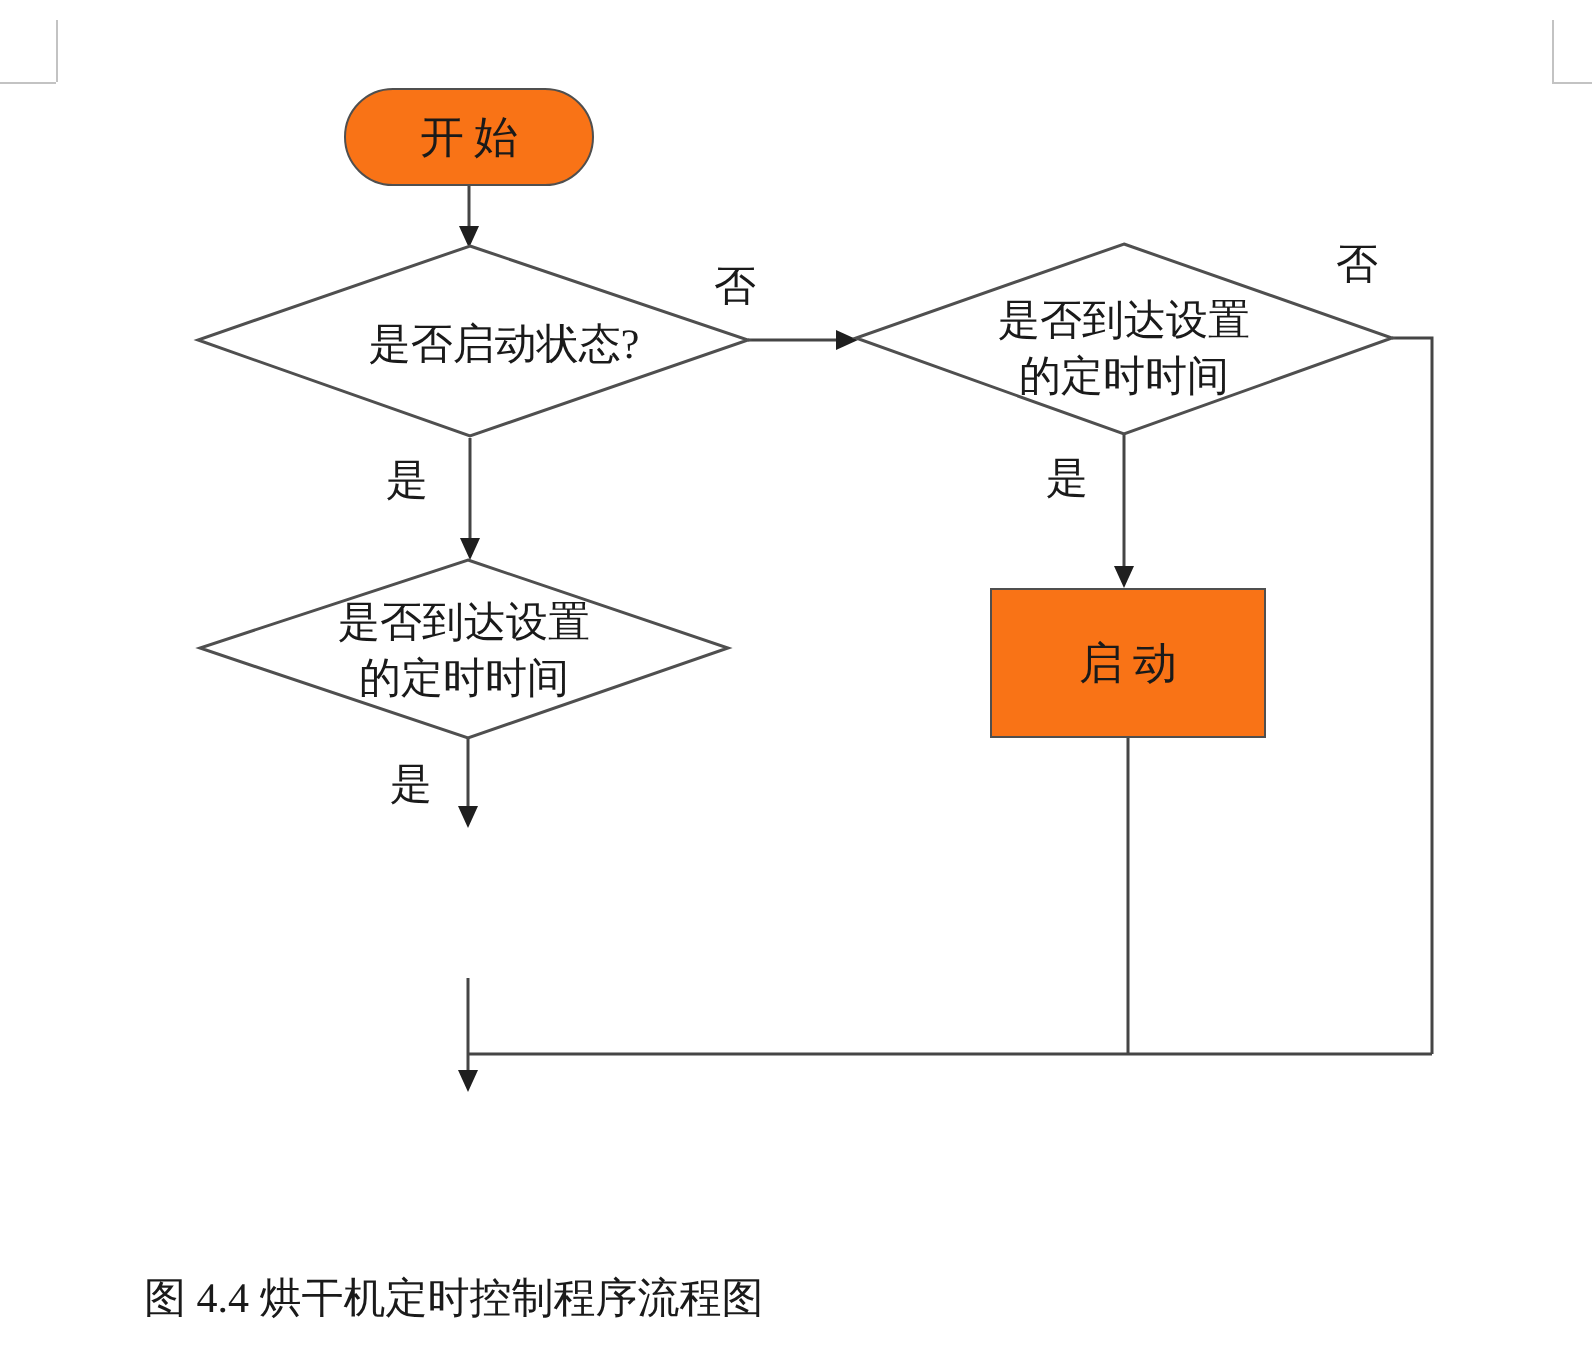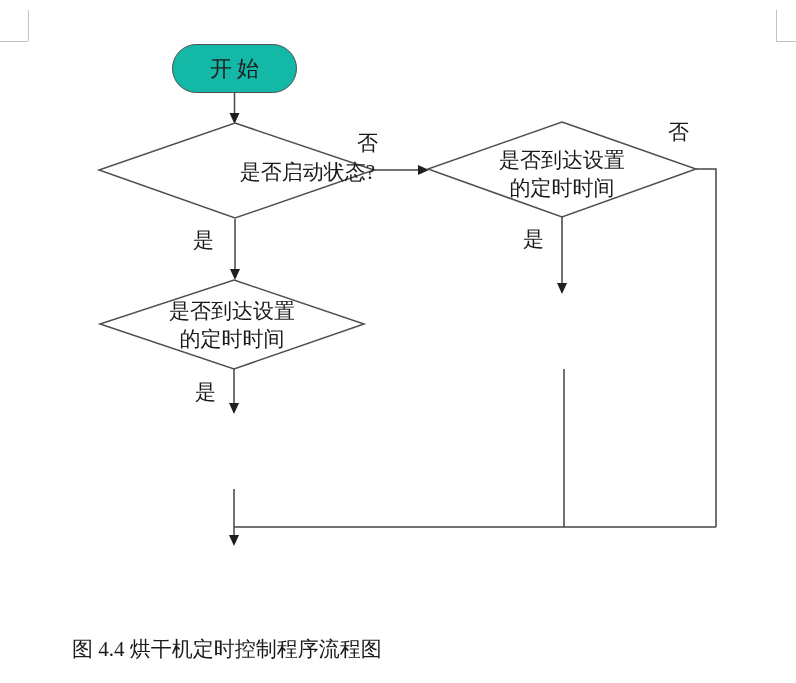--- a/index.html
+++ b/index.html
@@ -17,21 +17,21 @@
     overflow: hidden;
   }
   .layer-svg {
     position: absolute;
     left: 0;
     top: 0;
   }
   .node {
     position: absolute;
     box-sizing: border-box;
-    background: #14b8a6;
+    background: #f97316;
     border: 1.5px solid #4f4f4f;
     display: flex;
     align-items: center;
     justify-content: center;
     font-size: 22px;
     letter-spacing: 5px;
     text-indent: 5px;
     line-height: 1;
   }
   .terminator { border-radius: 25px; }
@@ -40,21 +40,21 @@
   .node-poweroff{ left: 165px; top: 414px; width: 138px; height: 75px; }
   .node-poweron { left: 495px; top: 294px; width: 138px; height: 75px; }
 
   .diamond-label {
     position: absolute;
     text-align: center;
     font-size: 21px;
     line-height: 28px;
     pointer-events: none;
   }
-  .dlabel-1 { left: 99px;  top: 158px; width: 276px; text-align: right; }
+  .dlabel-1 { left: 114px;  top: 158px; width: 276px; }
   .dlabel-2 { left: 428px; top: 146px; width: 268px; }
   .dlabel-3 { left: 100px; top: 297px; width: 264px; }
 
   .branch-label {
     position: absolute;
     font-size: 21px;
     line-height: 24px;
   }
   .no-1  { left: 357px; top: 131px; }
   .no-2  { left: 668px; top: 120px; }
@@ -119,20 +119,23 @@
       <polygon points="562,122 696,169 562,217 428,169"></polygon>
       <polygon points="234,280 364,324 234,369 100,324"></polygon>
     </g>
   </svg>
 
   <div class="node terminator node-start">
     <span>开始</span>
   </div>
 
 
+  <div class="node node-poweron">
+    <span>启动</span>
+  </div>
 
 
   <div class="diamond-label dlabel-1">
     <div>是否启动状态?</div>
   </div>
 
   <div class="diamond-label dlabel-2">
     <div>是否到达设置</div>
     <div>的定时时间</div>
   </div>

